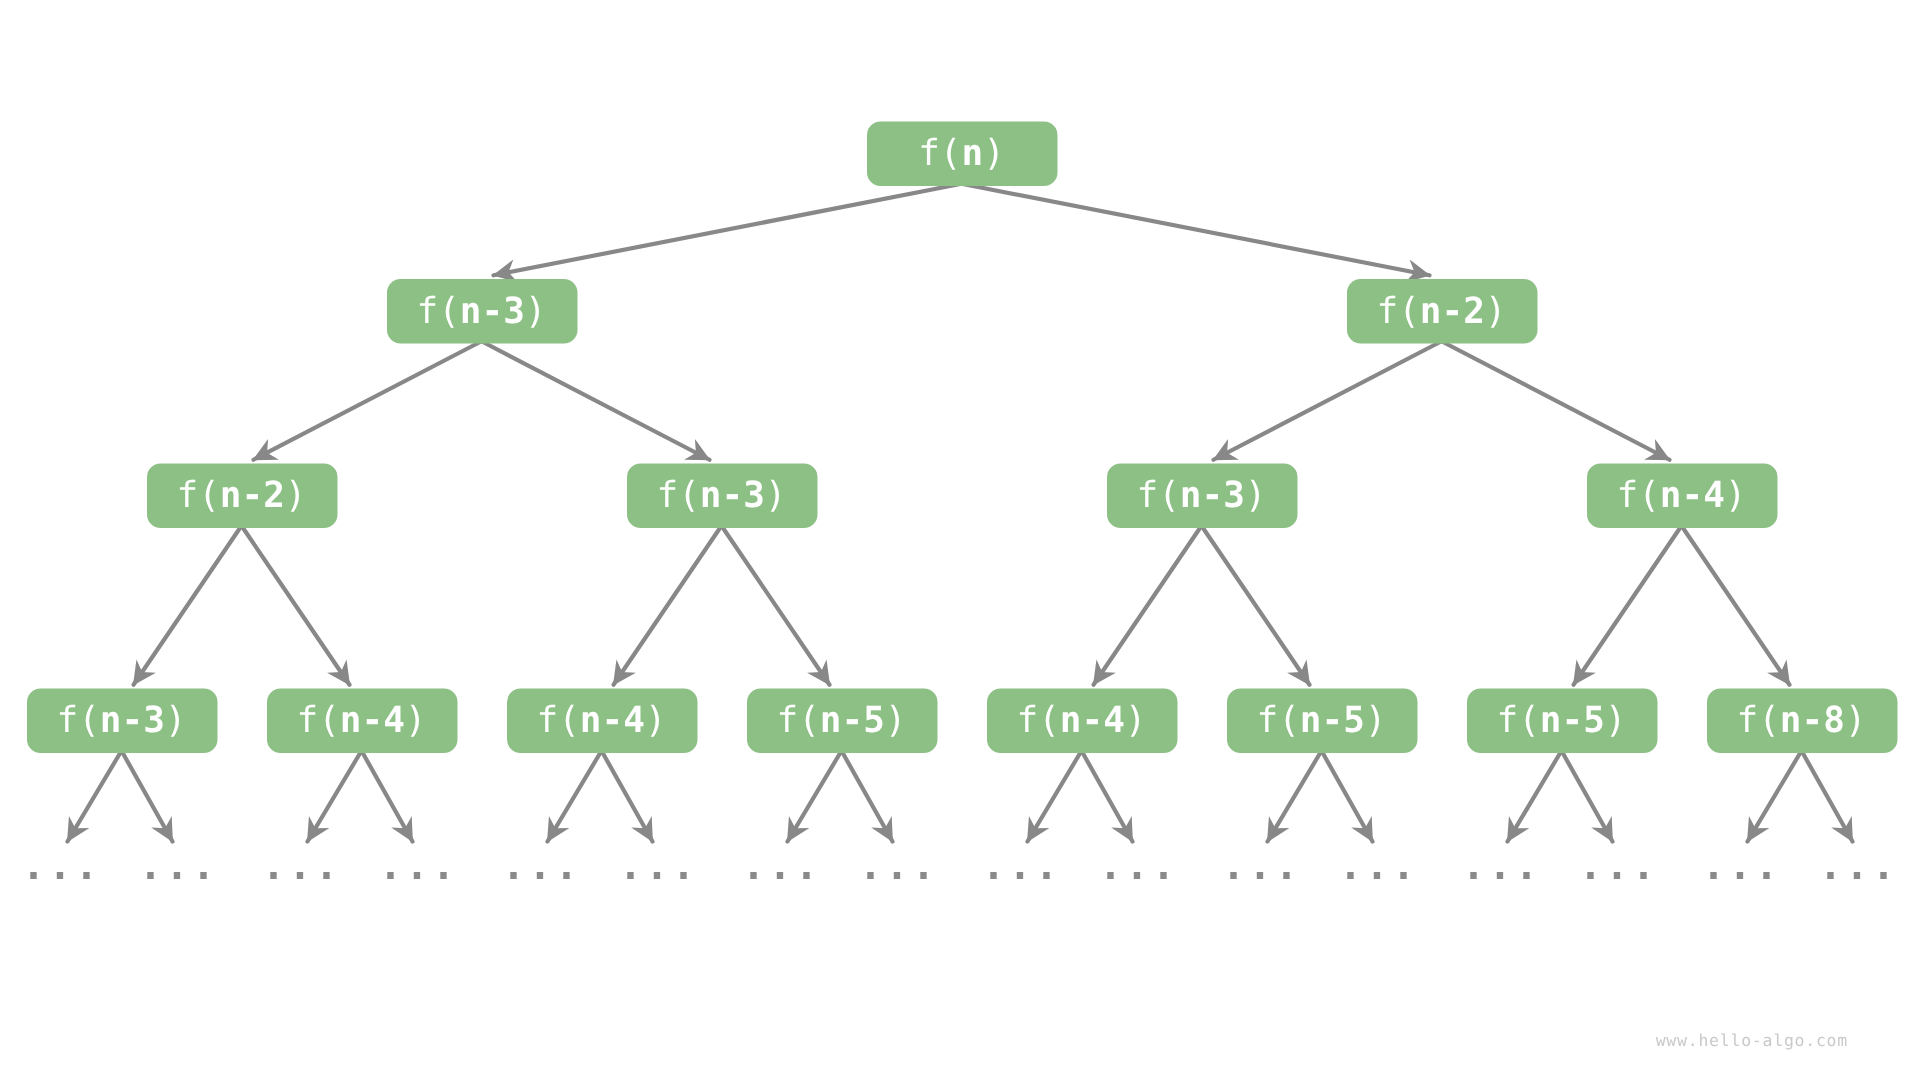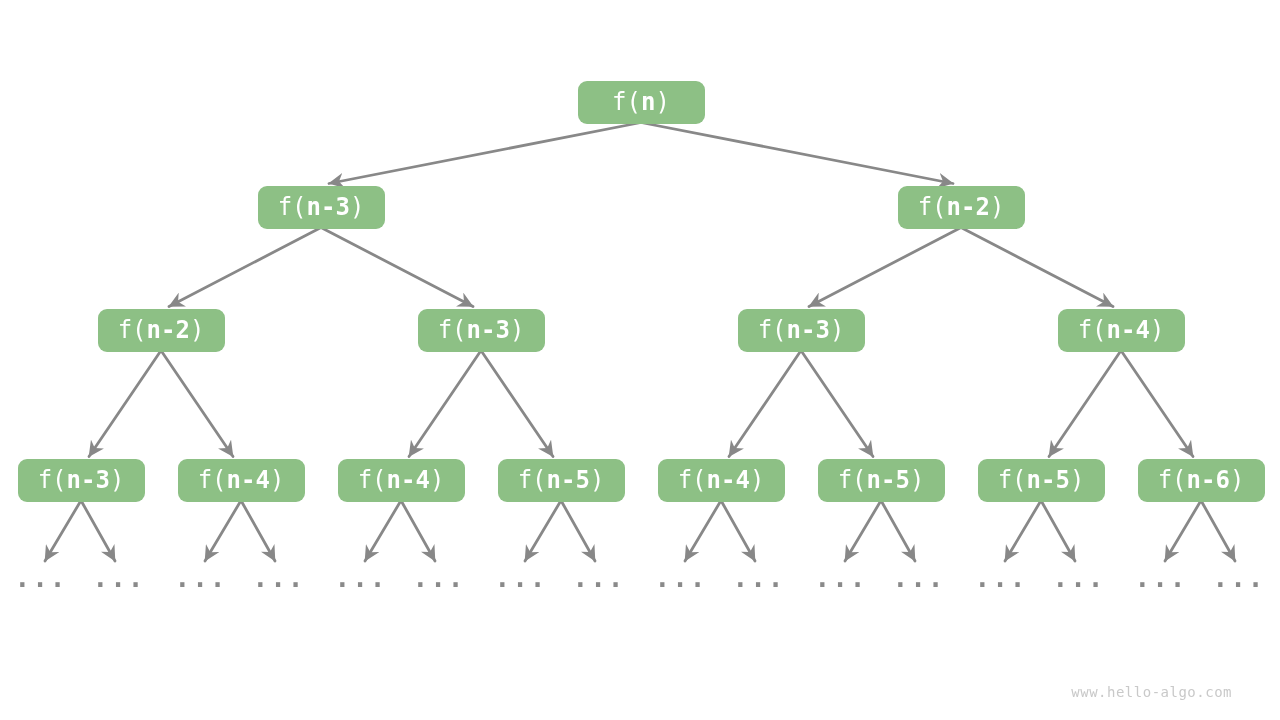--- a/index.html
+++ b/index.html
@@ -54,21 +54,21 @@
     display: flex;
     align-items: center;
     justify-content: center;
     user-select: none;
   }
   #watermark {
     position: absolute;
     right: 48px;
     bottom: 20px;
     color: var(--watermark, #c9c9c9);
-    font-size: 14px;
+    font-size: 11px;
     letter-spacing: 0.5px;
   }
 </style>
 </head>
 <body>
 
 <div id="stage">
   <svg id="edges" width="1280" height="720" viewBox="0 0 1280 720">
     <defs>
       <marker id="arrowhead" viewBox="0 0 10 10" refX="9.6" refY="5" markerWidth="5.6" markerHeight="5.6" orient="auto-start-reverse">
@@ -174,21 +174,21 @@
         <span class="arg">n-5</span>
         <span class="suf">)</span>
       </div>
       <div class="node" style="left: 977.5px; top: 458.5px; width: 127px; height: 43px;">
         <span class="pre">f(</span>
         <span class="arg">n-5</span>
         <span class="suf">)</span>
       </div>
       <div class="node" style="left: 1137.5px; top: 458.5px; width: 127px; height: 43px;">
         <span class="pre">f(</span>
-        <span class="arg">n-6</span>
+        <span class="arg">n-8</span>
         <span class="suf">)</span>
       </div>
       <div class="dots" style="left: 16px; top: 563px; width: 50px; height: 30px;">...</div>
       <div class="dots" style="left: 94px; top: 563px; width: 50px; height: 30px;">...</div>
       <div class="dots" style="left: 176px; top: 563px; width: 50px; height: 30px;">...</div>
       <div class="dots" style="left: 254px; top: 563px; width: 50px; height: 30px;">...</div>
       <div class="dots" style="left: 336px; top: 563px; width: 50px; height: 30px;">...</div>
       <div class="dots" style="left: 414px; top: 563px; width: 50px; height: 30px;">...</div>
       <div class="dots" style="left: 496px; top: 563px; width: 50px; height: 30px;">...</div>
       <div class="dots" style="left: 574px; top: 563px; width: 50px; height: 30px;">...</div>

